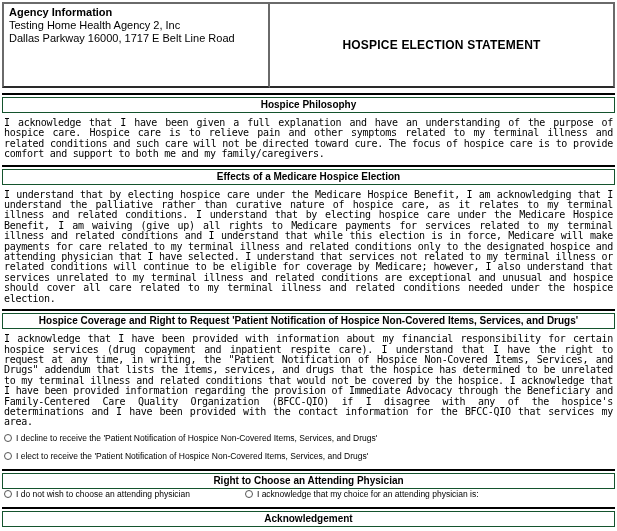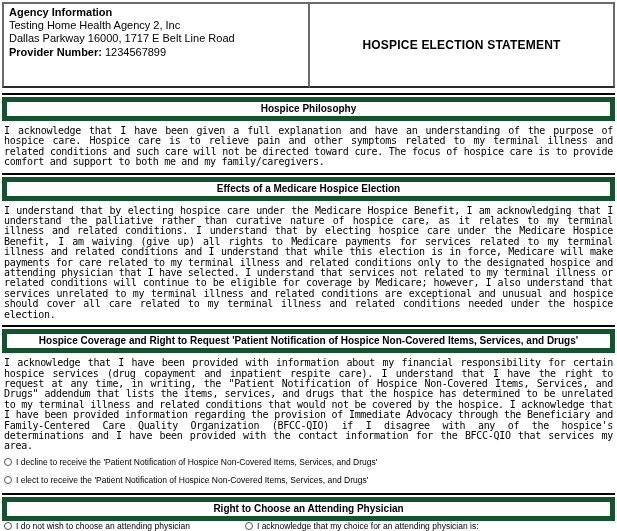--- a/index.html
+++ b/index.html
@@ -6,35 +6,35 @@
   html, body { margin: 0; padding: 0; background: #ffffff; }
   .page {
     width: 617px; height: 531px;
     background: #ffffff; color: #000;
     font-family: "Liberation Sans", sans-serif;
     overflow: hidden; position: relative;
   }
   
   .top-row { display: flex; margin: 2px 2px 5px 2px; height: 86px; }
   .agency-box {
-    width: 308px; border: 2px solid #6a6a6a; border-bottom-color: #2a2a2a;
+    width: 268px; border: 2px solid #6a6a6a; border-bottom-color: #2a2a2a;
     padding: 2px 5px 0 5px; font-size: 11px; line-height: 13.2px;
   }
   .agency-heading { font-weight: bold; }
   .provider-line { font-weight: bold; }
   .provider-line .provider-num { font-weight: normal; margin-left: 3px; }
   .title-box {
     flex: 1; border: 2px solid #6a6a6a; border-left: none; border-bottom-color: #2a2a2a;
     display: flex; align-items: center; justify-content: center;
   }
   .title-text { font-weight: bold; font-size: 12px; letter-spacing: 0.2px; }
   
   .sep { border-top: 2.5px solid #000; margin: 0 2px 2px 2px; height: 0; }
   .sec-h {
-    border: 5px solid #14532d; margin: 0 2px; text-align: center;
+    border: 1px solid #14532d; margin: 0 2px; text-align: center;
     font-weight: bold; font-size: 10px; padding: 1px 0 2px 0;
   }
   .sec-b {
     margin: 0 2px; padding: 5px 2px 5px 2px;
     font-family: "DejaVu Sans Mono", monospace;
     font-size: 10px; line-height: 10.4px; letter-spacing: -0.3px;
     text-align: justify;
   }
   .sec-b p { margin: 0 0 9px 0; }
   .sec-b p:last-child { margin-bottom: 0; }
@@ -50,23 +50,20 @@
 </head>
 <body>
 
 <div class="page">
 
   <div class="top-row">
     <div class="agency-box">
       <div class="agency-heading">Agency Information</div>
       <div>Testing Home Health Agency 2, Inc</div>
       <div>Dallas Parkway 16000, 1717 E Belt Line Road</div>
-      <div class="provider-line">
-        <span>Provider Number:</span><span class="provider-num">1234567899</span>
-      </div>
     </div>
     <div class="title-box">
       <div class="title-text">HOSPICE ELECTION STATEMENT</div>
     </div>
   </div>
 
   <div class="sep"></div>
   <div class="sec-h">Hospice Philosophy</div>
   <div class="sec-b">I acknowledge that I have been given a full explanation and have an understanding of the purpose of hospice care. Hospice care is to relieve pain and other symptoms related to my terminal illness and related conditions and such care will not be directed toward cure. The focus of hospice care is to provide comfort and support to both me and my family/caregivers.</div>
 

